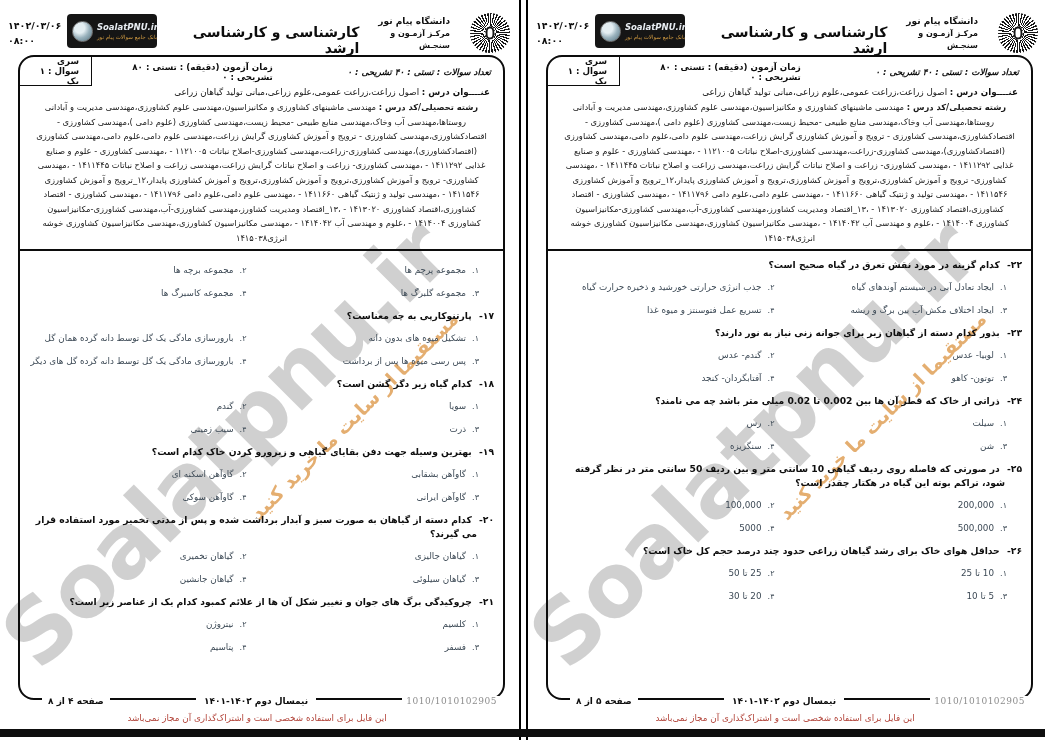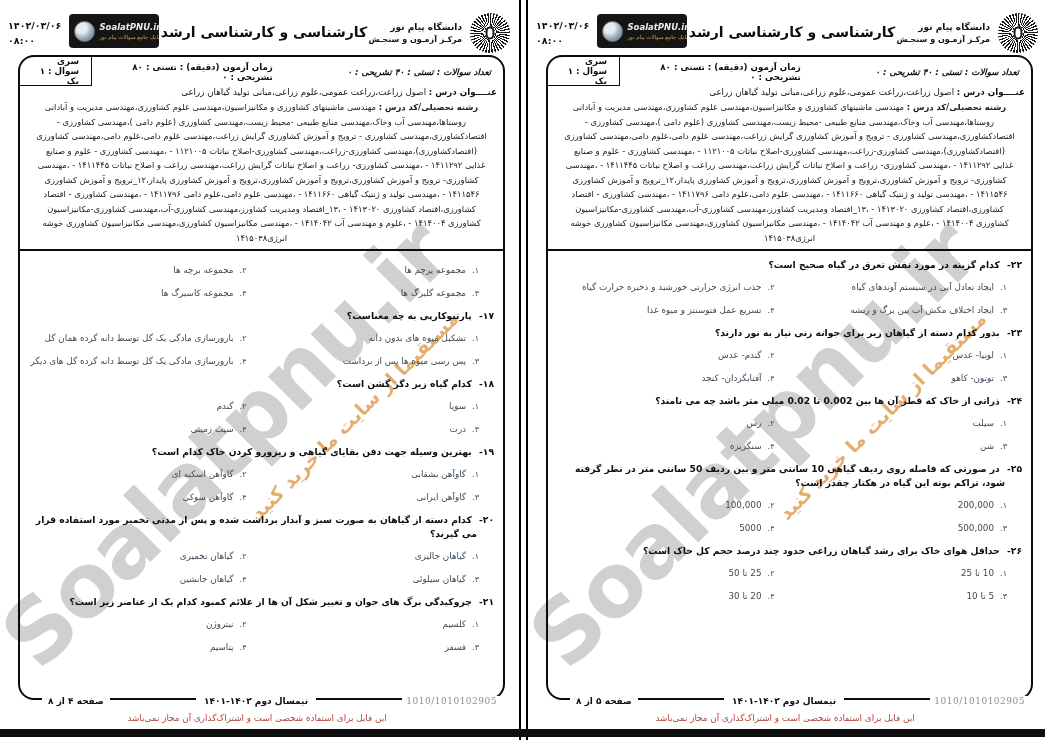--- a/index.html
+++ b/index.html
@@ -39,21 +39,21 @@
     white-space:nowrap; pointer-events:none;
     font-size:19px; font-weight:bold; opacity:.8;
   }
 
   
   .page-header {
     position:relative; z-index:1;
     display:flex; justify-content:space-between; align-items:flex-start;
     padding:13px 4px 0 4px; height:42px; box-sizing:border-box;
   }
-  .uni-block { display:flex; align-items:center; gap:8px;justify-content:space-between; }
+  .uni-block { display:flex; align-items:center; gap:20px;justify-content:space-between; }
   .pnu-logo {
     width:40px; height:40px; border-radius:50%;
     background:repeating-conic-gradient(#161616 0deg 4.5deg, #ffffff 4.5deg 9.5deg);
     position:relative; flex:0 0 auto;
   }
   .pnu-logo::after {
     content:""; position:absolute; left:50%; top:50%; width:9px; height:13px;
     transform:translate(-50%,-50%); background:#fff; border-radius:45%;
     box-shadow:inset 0 0 0 2px #161616;
   }
@@ -84,21 +84,21 @@
     position:absolute; top:55px; right:9px; left:14px; bottom:26px; z-index:1;
     border:2.5px solid #0c0c0c; border-radius:16px;
     display:flex; flex-direction:column; box-sizing:border-box;
   }
   .info-row { display:flex; align-items:stretch; height:29px; font-size:8.7px; font-weight:bold; color:#0d0d0d; }
   .info-cell { display:flex; align-items:center; padding:0 12px; box-sizing:border-box; }
   .info-cell.count { flex:1.15;font-style:italic; }
   .info-cell.time  { flex:1; }
   .info-cell.series { width:72px; border-right:1.6px solid #0c0c0c; border-bottom:1.6px solid #0c0c0c; }
 
-  .course-row { padding:1px 6px 1px; font-size:8.7px; color:#111; }
+  .course-row { padding:1px 13px 1px; font-size:8.7px; color:#111; }
   .course-row .lbl { font-weight:bold; }
   .program-row { padding:2px 16px 4px; font-size:8.35px; line-height:1.74; text-align:center; color:#181818; }
   .program-row .lbl { font-weight:bold; }
 
   .separator { border-top:2.2px solid #0c0c0c; }
 
   .questions { flex:1; padding:7px 9px 0 9px; overflow:hidden; }
   .q { margin-bottom:5px; }
   .q-head { font-size:9.2px; font-weight:bold; color:#0e0e0e; line-height:1.52; padding-right:17px; text-indent:-17px; margin-bottom:3px; }
   .q-num { margin-left:4px; }

